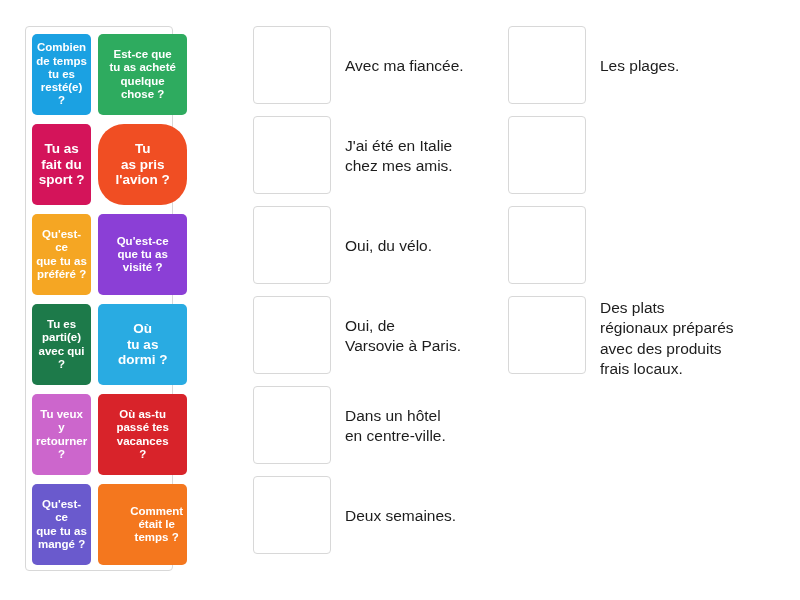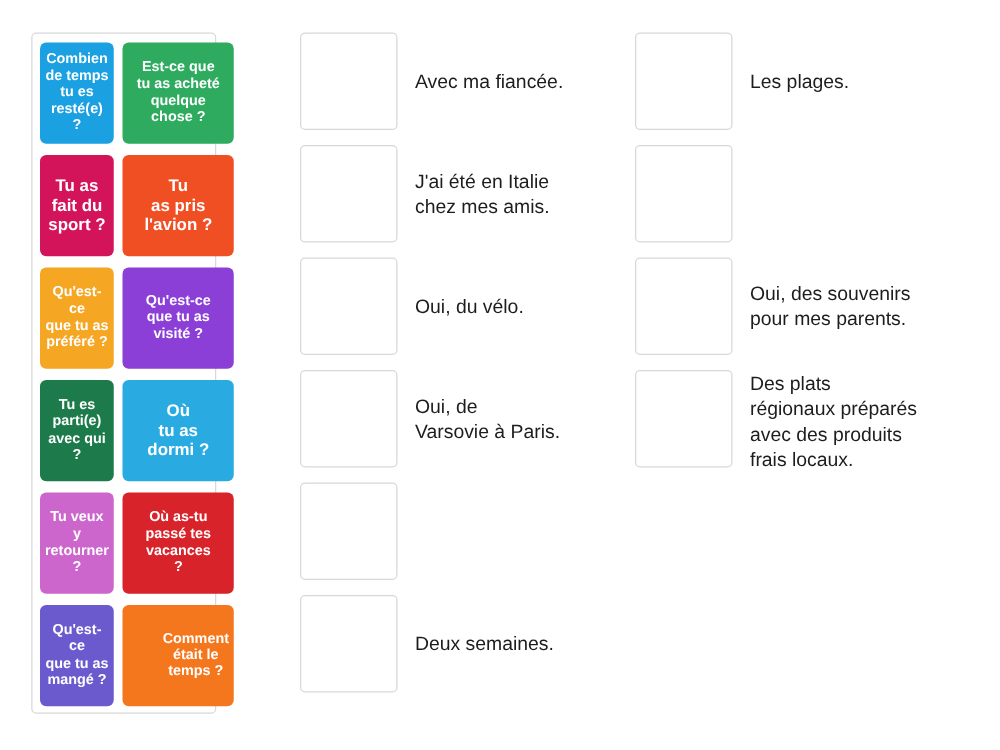--- a/index.html
+++ b/index.html
@@ -49,21 +49,21 @@
     user-select: none;
     white-space: pre-line;
   }
   .tile.small { font-size: 11.5px; font-weight: 700; }
 
   
   .column {
     position: absolute;
     top: 26px;
   }
-  #col-left  { left: 228px; width: 260px; padding-left: 12px; }
+  #col-left  { left: 241px; width: 260px; padding-left: 12px; }
   #col-right { left: 508px; width: 275px; }
 
   .match-row {
     display: flex;
     align-items: flex-start;
     margin-bottom: 12px;
   }
   .dropzone {
     width: 78px;
     height: 78px;
@@ -95,21 +95,21 @@
 de temps
 tu es
 resté(e) ?</div>
       <div class="tile small" style="background: rgb(46, 171, 95);">Est-ce que
 tu as acheté
 quelque
 chose ?</div>
       <div class="tile" style="background: rgb(212, 20, 90);">Tu as
 fait du
 sport ?</div>
-      <div class="tile" style="background: rgb(240, 78, 35);">Tu
+      <div class="tile" style="background: rgb(240, 78, 35); border-radius: 26px;">Tu
 as pris
 l'avion ?</div>
       <div class="tile small" style="background: rgb(245, 166, 35);">Qu'est-ce
 que tu as
 préféré ?</div>
       <div class="tile small" style="background: rgb(139, 63, 214);">Qu'est-ce
 que tu as
 visité ?</div>
       <div class="tile small" style="background: rgb(29, 122, 74);">Tu es
 parti(e)
@@ -146,38 +146,38 @@
         <div class="dropzone"></div>
         <div class="answer">Oui, du vélo.</div>
       </div>
       <div class="match-row">
         <div class="dropzone"></div>
         <div class="answer">Oui, de
 Varsovie à Paris.</div>
       </div>
       <div class="match-row">
         <div class="dropzone"></div>
+        <div class="answer">Dans un hôtel
+en centre-ville.</div>
       </div>
       <div class="match-row">
         <div class="dropzone"></div>
         <div class="answer">Deux semaines.</div>
       </div>
     </div>
   <div class="column" id="col-right">
       <div class="match-row">
         <div class="dropzone"></div>
         <div class="answer">Les plages.</div>
       </div>
       <div class="match-row">
         <div class="dropzone"></div>
       </div>
       <div class="match-row">
         <div class="dropzone"></div>
-        <div class="answer">Oui, des souvenirs
-pour mes parents.</div>
       </div>
       <div class="match-row">
         <div class="dropzone"></div>
         <div class="answer">Des plats
 régionaux préparés
 avec des produits
 frais locaux.</div>
       </div>
     </div>
 

